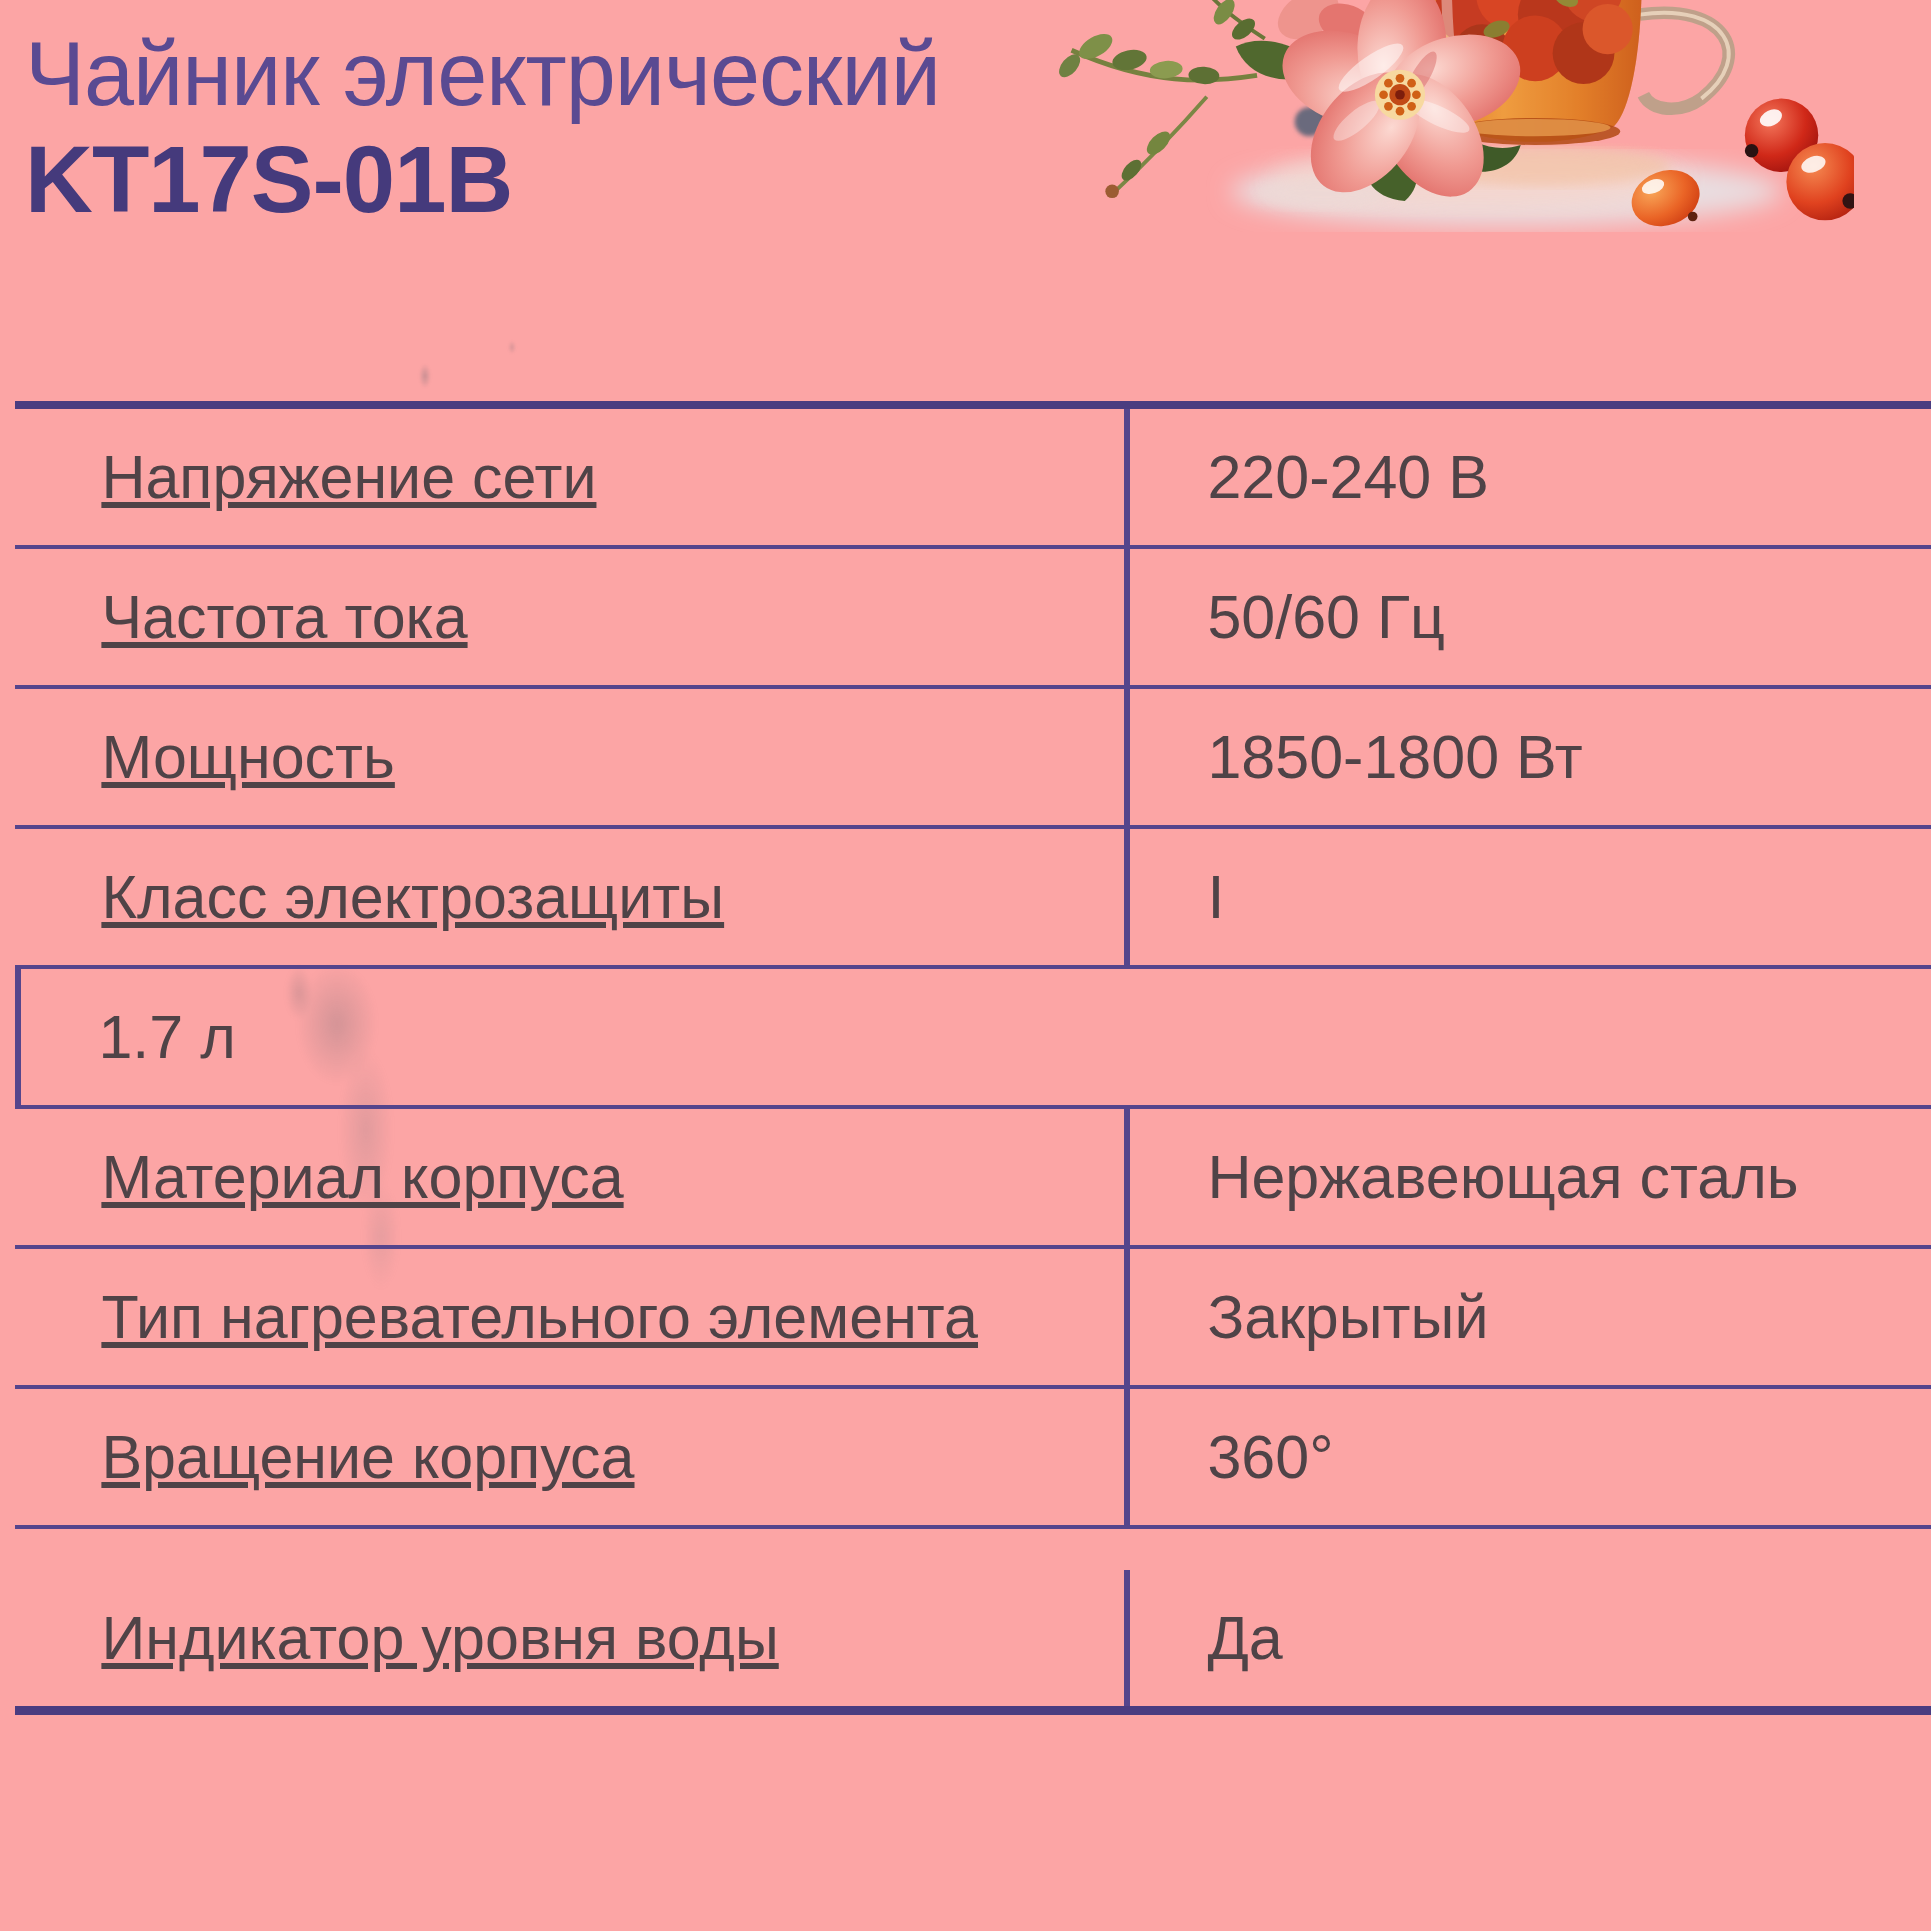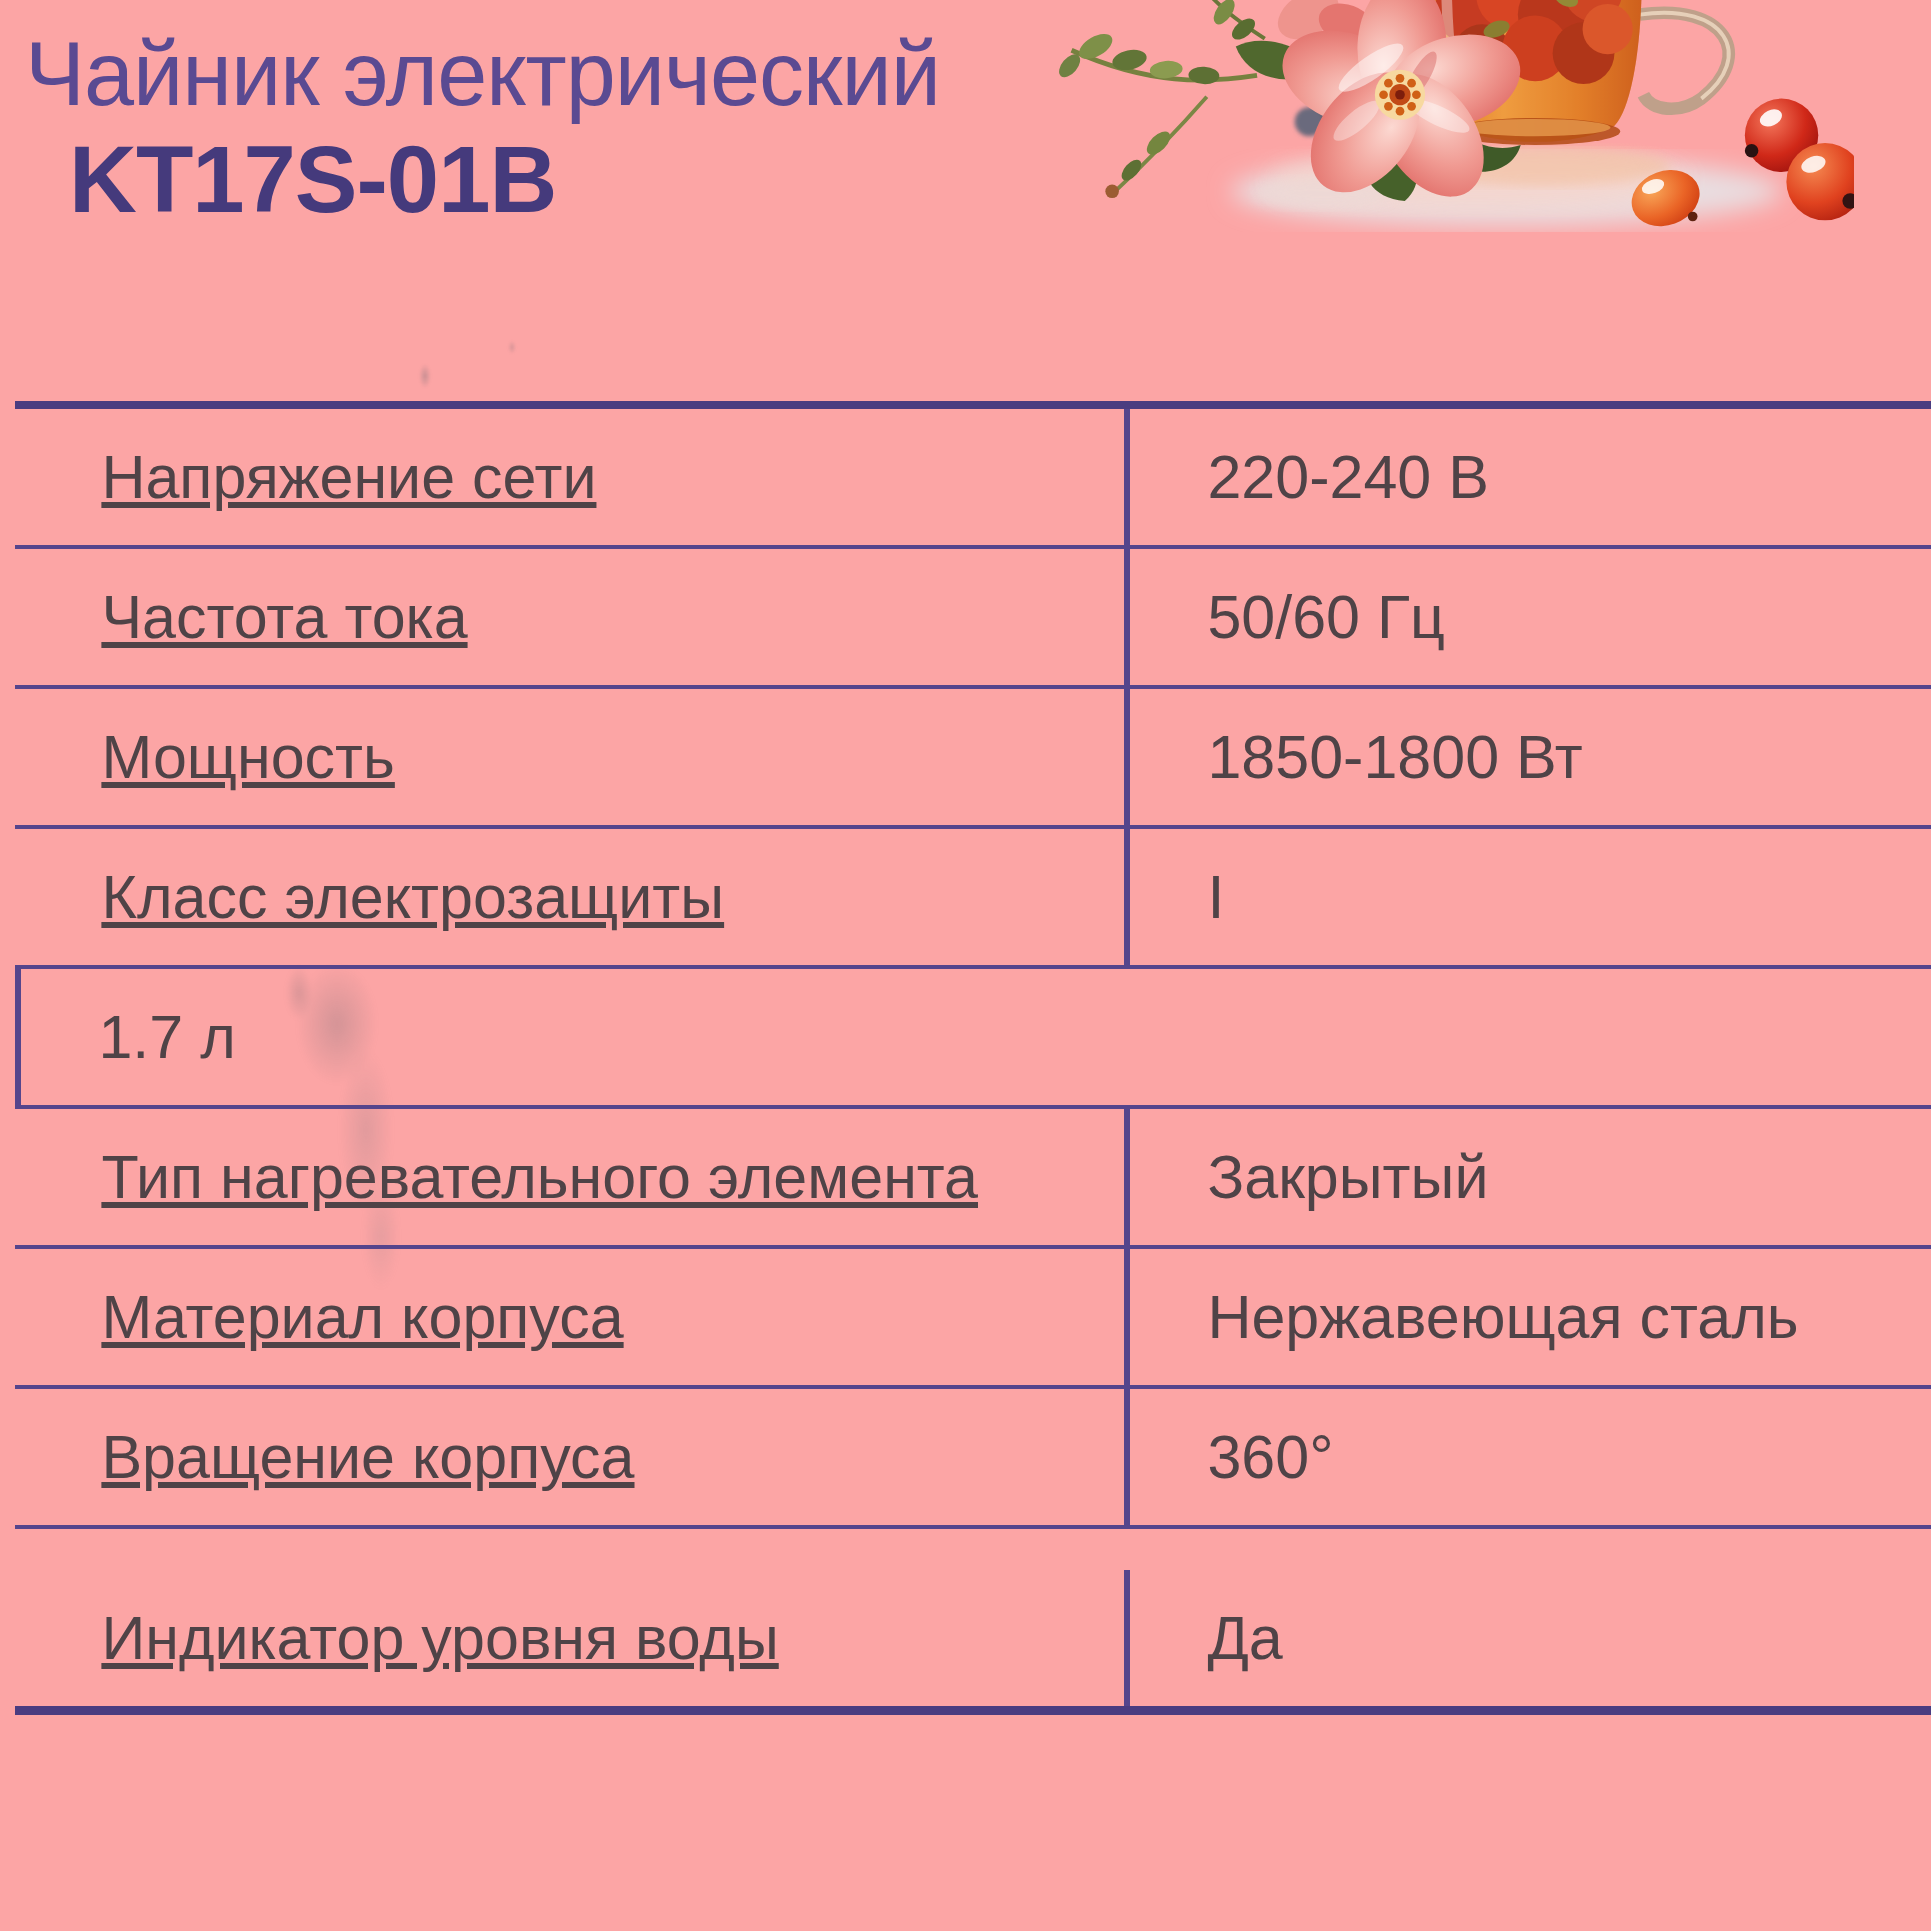--- a/index.html
+++ b/index.html
@@ -12,21 +12,20 @@
   
   .title-line1{
     position:absolute;left:25px;top:29px;line-height:1;
     font-size:90px;font-weight:400;letter-spacing:-1px;color:#5a4a92;
     white-space:nowrap;
   }
   .title-line2{
     position:absolute;left:25px;top:133px;line-height:1;
     font-size:94px;font-weight:700;letter-spacing:-1px;color:#453a7c;
     white-space:nowrap;
-    margin-left:44px;
   }
   
   .spec-table{
     position:absolute;left:15.4px;top:401px;width:1916px;
     border-top:8.7px solid #4a3c80;
     border-bottom:9.7px solid #4a3c80;
   }
   .spec-row{
     display:grid;grid-template-columns:1109px 1fr;
     height:136px;border-bottom:4.8px solid #55458c;
@@ -225,28 +224,28 @@
       <div class="spec-cell spec-value">1850-1800 Вт</div>
     </div>
     <div class="spec-row">
       <div class="spec-cell spec-label">Класс электрозащиты</div>
       <div class="spec-cell spec-value">I</div>
     </div>
     <div class="spec-row">
       <div class="spec-cell spec-value">1.7 л</div>
     </div>
     <div class="spec-row">
+      <div class="spec-cell spec-label">Материал корпуса</div>
+      <div class="spec-cell spec-value">Нержавеющая сталь</div>
+    </div>
+    <div class="spec-row">
       <div class="spec-cell spec-label">Тип нагревательного элемента</div>
       <div class="spec-cell spec-value">Закрытый</div>
     </div>
     <div class="spec-row">
-      <div class="spec-cell spec-label">Материал корпуса</div>
-      <div class="spec-cell spec-value">Нержавеющая сталь</div>
-    </div>
-    <div class="spec-row">
       <div class="spec-cell spec-label">Вращение корпуса</div>
       <div class="spec-cell spec-value">360°</div>
     </div>
     <div class="spec-row">
       <div class="spec-cell spec-label">Индикатор уровня воды</div>
       <div class="spec-cell spec-value">Да</div>
     </div>
   </div>
 
 </div>

